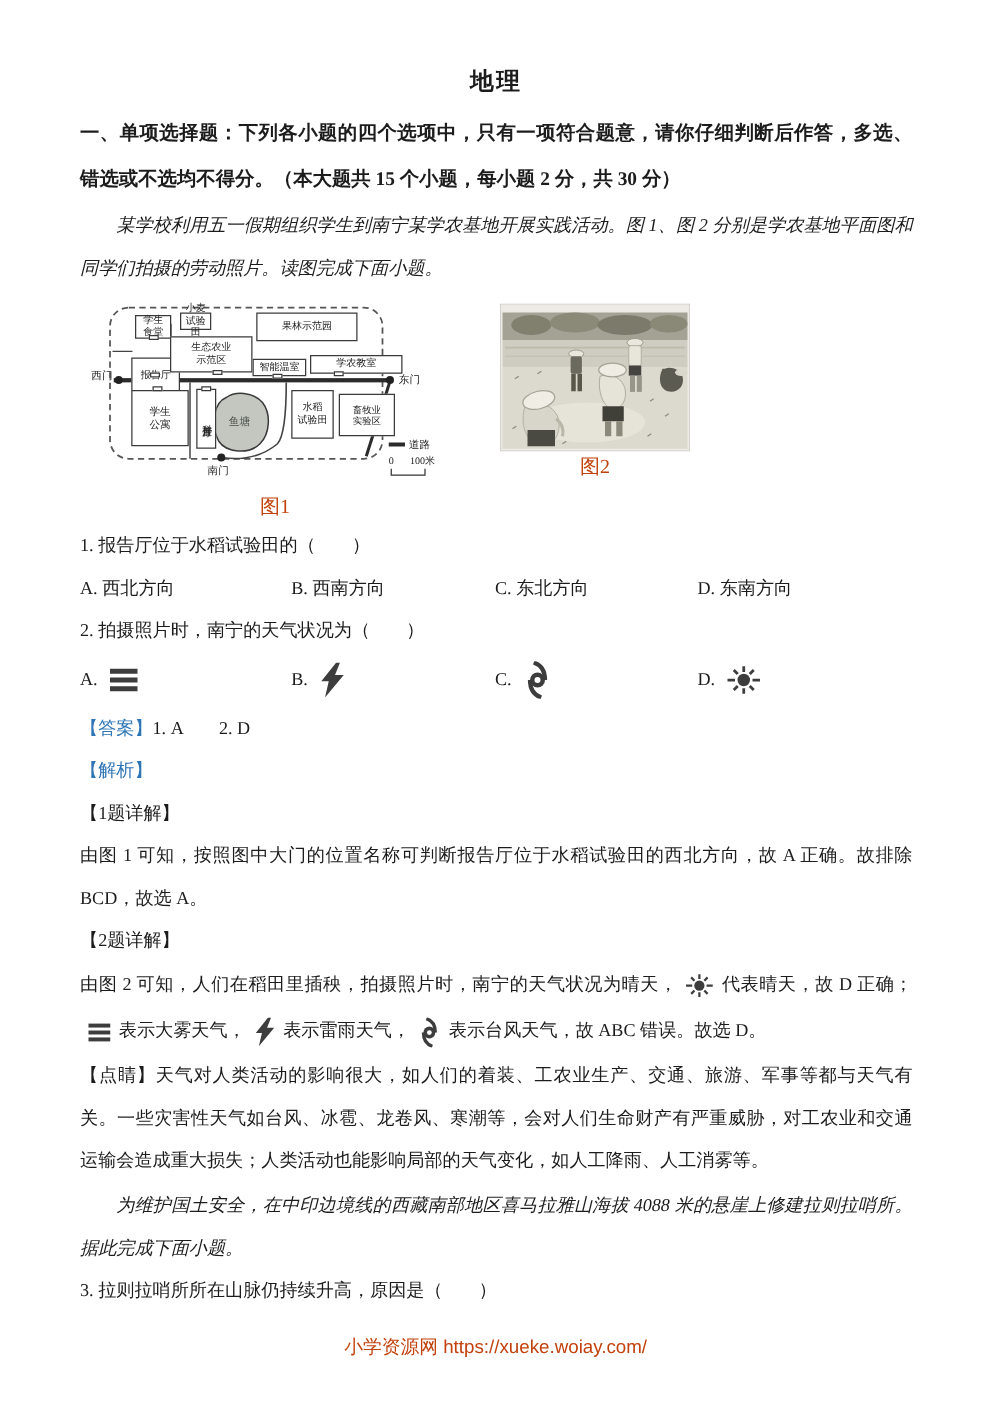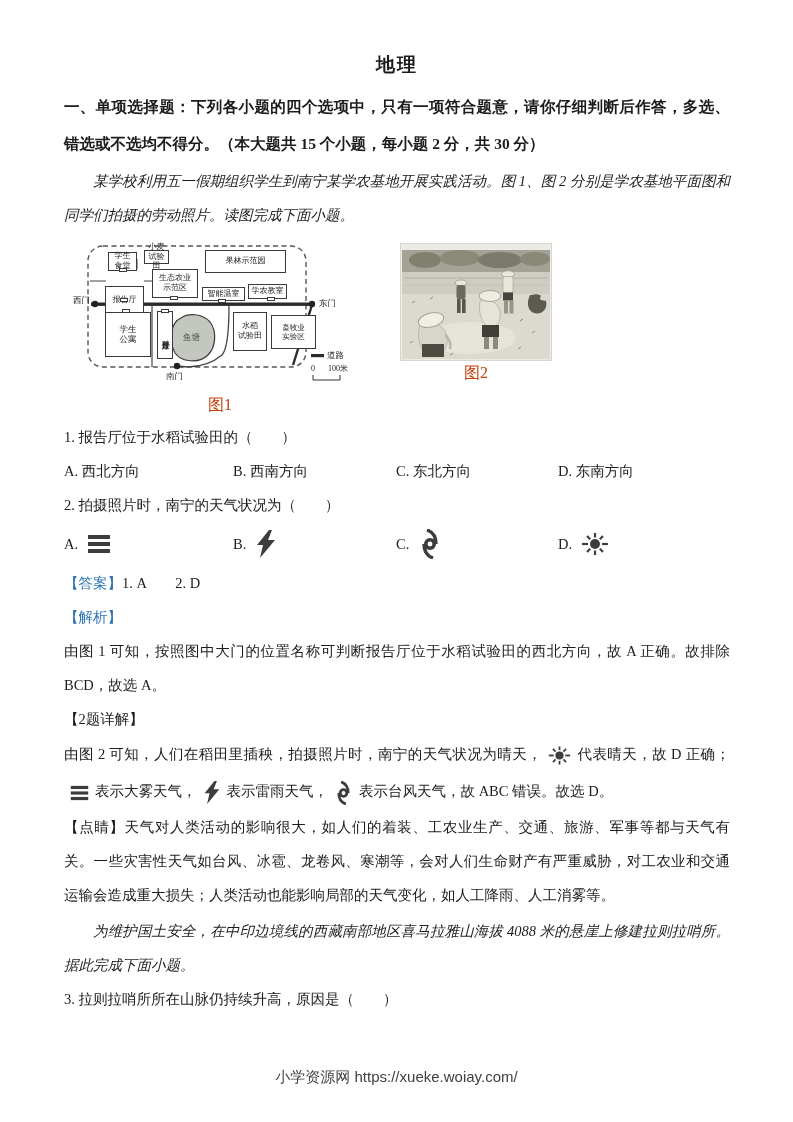--- a/index.html
+++ b/index.html
@@ -62,21 +62,21 @@
   .q-row.sym{align-items:center;height:44px;}
   .sym-item{display:inline-flex;align-items:center;gap:9px;}
   .inline-sym{vertical-align:middle;margin:0 6px;}
   .detail2-text{font-size:14.5px;line-height:2.55;margin:0;text-align:justify;}
   
   .page-footer{
     position:absolute;left:0;top:1068px;width:100%;
     text-align:center;font-family:"Liberation Sans","DejaVu Sans",sans-serif;
     font-size:15px;color:#9a9a9a;
   }
-  .page-footer a{color:#404040;text-decoration:none;}
+  .page-footer a{color:#c2410c;text-decoration:none;}
 </style>
 </head>
 <body>
 
 <div class="page">
   <div class="content">
 
     <h1 class="doc-title">地理</h1>
 
     <p class="section-heading">一、单项选择题：下列各小题的四个选项中，只有一项符合题意，请你仔细判断后作答，多选、错选或不选均不得分。（本大题共 15 个小题，每小题 2 分，共 30 分）</p>
@@ -112,24 +112,24 @@
             <rect x="225" y="111" width="13" height="3.2" fill="#2b2b2b"></rect>
 
             <path d="M227,132 L227,137 L254,137 L254,132" fill="none" stroke="#333" stroke-width="1"></path>
           </svg>
 
           <div class="mb" style="left:22px;top:9px;width:29px;height:19px;">学生
 食堂</div>
           <div class="mb" style="left:58px;top:7px;width:25px;height:14px;">小麦试验田</div>
           <div class="mb" style="left:119px;top:7px;width:81px;height:23px;">果林示范园</div>
           <div class="mb" style="left:19px;top:43px;width:39px;height:28px;">报告厅</div>
-          <div class="mb" style="left:66px;top:26px;width:46px;height:29px;">生态农业
+          <div class="mb" style="left:50px;top:26px;width:66px;height:29px;">生态农业
 示范区</div>
           <div class="mb" style="left:116px;top:44px;width:43px;height:14px;">智能温室</div>
-          <div class="mb" style="left:162px;top:41px;width:39px;height:15px;">学农教室</div>
+          <div class="mb" style="left:162px;top:41px;width:74px;height:15px;">学农教室</div>
           <div class="mb" style="left:19px;top:69px;width:46px;height:45px;font-size:8.5px;">学生
 公寓</div>
           <div class="mb vertical" style="left:71px;top:68px;width:16px;height:48px;">科普展厅</div>
           <div class="mb" style="left:147px;top:69px;width:34px;height:39px;">水稻
 试验田</div>
           <div class="mb" style="left:185px;top:72px;width:45px;height:34px;font-size:7.5px;">畜牧业
 实验区</div>
 
           <div class="tick" style="left:33px;top:25px;"></div>
           <div class="tick" style="left:34px;top:55px;"></div>
@@ -260,20 +260,21 @@
         </svg>
       </span>
     </div>
 
     <p class="body-text">
       <span class="accent">【答案】</span><span>1. A　　2. D</span>
     </p>
 
     <p class="body-text accent">【解析】</p>
 
+    <p class="body-text">【1题详解】</p>
     <p class="body-text">由图 1 可知，按照图中大门的位置名称可判断报告厅位于水稻试验田的西北方向，故 A 正确。故排除 BCD，故选 A。</p>
 
     <p class="body-text">【2题详解】</p>
     <p class="detail2-text">
       <span>由图 2 可知，人们在稻田里插秧，拍摄照片时，南宁的天气状况为晴天，</span><svg class="inline-sym" width="23" height="23" viewBox="0 0 28 28">
           <g stroke="#3d3d3d" stroke-width="2.2">
             <line x1="1" y1="14" x2="7" y2="14"></line>
             <line x1="21" y1="14" x2="27" y2="14"></line>
             <line x1="14" y1="3" x2="14" y2="7.5"></line>
             <line x1="14" y1="20.5" x2="14" y2="25"></line>

